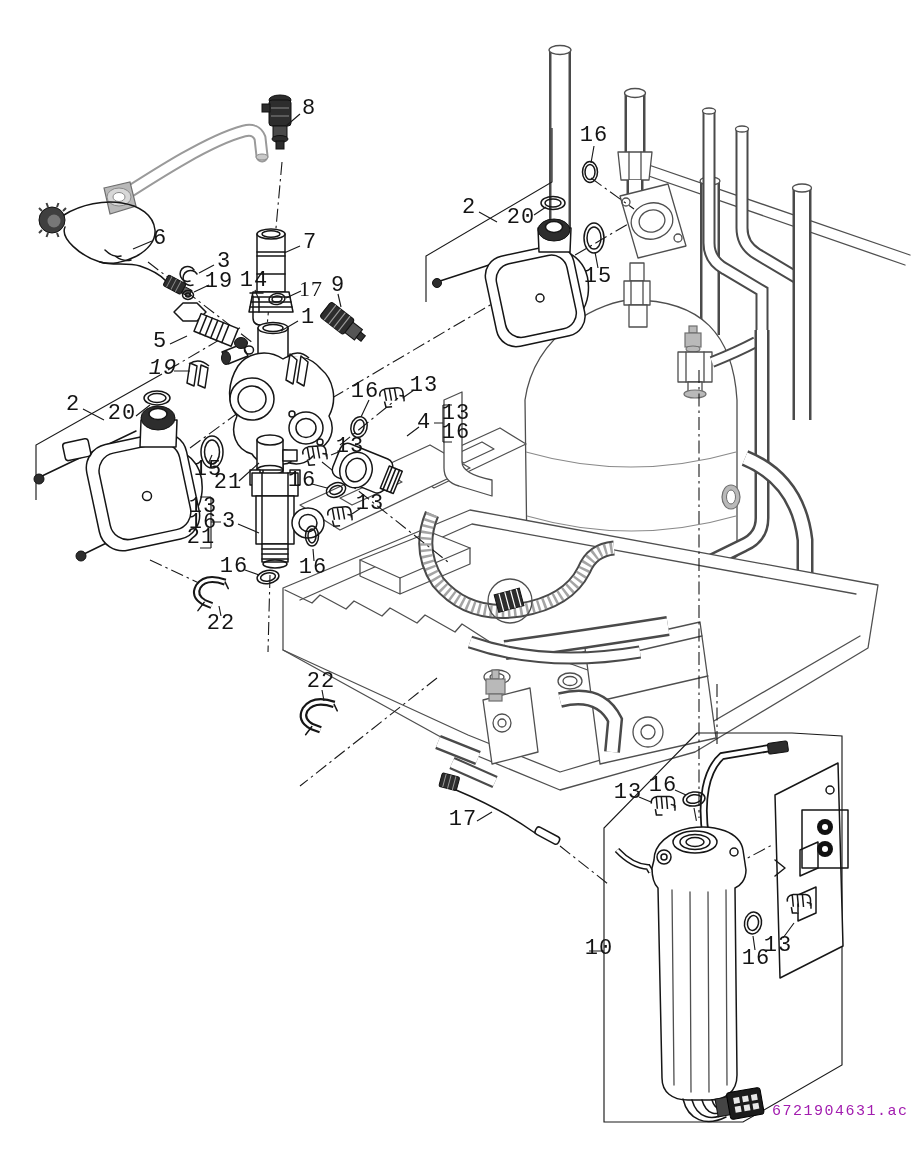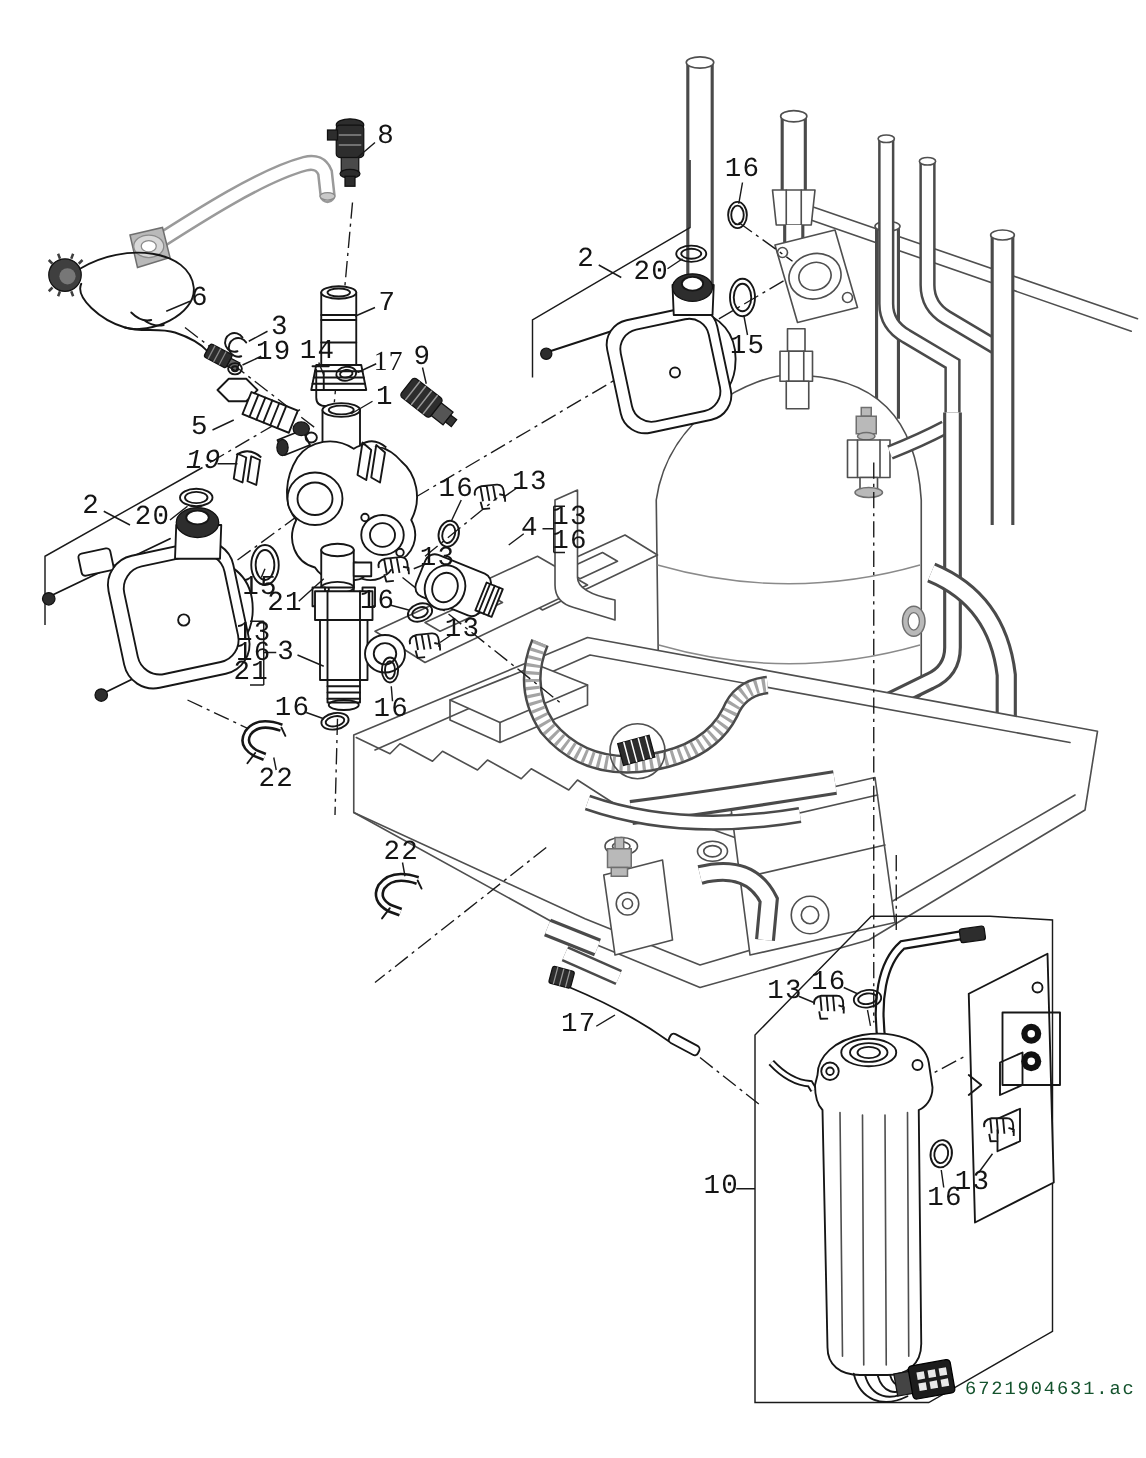--- a/index.html
+++ b/index.html
@@ -14,21 +14,21 @@
   .lt{fill:none;stroke:#8a8a8a;stroke-width:1.1;}
   .tube-o{fill:none;stroke:#4a4a4a;stroke-linecap:butt;}
   .tube-i{fill:none;stroke:#ffffff;stroke-linecap:butt;}
   .dd{fill:none;stroke:#1a1a1a;stroke-width:1.1;stroke-dasharray:13 4 2.5 4;}
   .ldr{stroke:#1a1a1a;stroke-width:1.15;fill:none;}
   .dk{fill:#2d2d2d;stroke:#111;stroke-width:1;}
   .gry{fill:#b9b9b9;stroke:#6f6f6f;stroke-width:1.2;}
   
   .callout{position:absolute;transform:translate(-50%,-50%);font-size:22px;line-height:1;
            color:#141414;letter-spacing:1px;white-space:nowrap;}
-  .watermark{position:absolute;left:772px;top:1103px;font-size:15px;letter-spacing:1.5px;color:#14532d;}
+  .watermark{position:absolute;left:772px;top:1103px;font-size:15px;letter-spacing:1.5px;color:#a21caf;}
 </style>
 </head>
 <body>
 
 <div class="stage">
 
 <svg width="917" height="1166" viewBox="0 0 917 1166">
 
   <g>
 
@@ -521,20 +521,20 @@
       <div class="callout" style="left: 456px; top: 414px;">13</div>
       <div class="callout" style="left: 456px; top: 433px;">16</div>
       <div class="callout" style="left: 469px; top: 208px;">2</div>
       <div class="callout" style="left: 521px; top: 218px;">20</div>
       <div class="callout" style="left: 594px; top: 136px;">16</div>
       <div class="callout" style="left: 598px; top: 277px;">15</div>
       <div class="callout" style="left: 321px; top: 682px;">22</div>
       <div class="callout" style="left: 463px; top: 820px;">17</div>
       <div class="callout" style="left: 628px; top: 793px;">13</div>
       <div class="callout" style="left: 663px; top: 786px;">16</div>
-      <div class="callout" style="left: 577px; top: 949px;">10</div>
+      <div class="callout" style="left: 599px; top: 949px;">10</div>
       <div class="callout" style="left: 756px; top: 959px;">16</div>
       <div class="callout" style="left: 778px; top: 946px;">13</div>
     </div>
 
 <div class="watermark">6721904631.ac</div>
 
 </div>
 
 </body></html>

